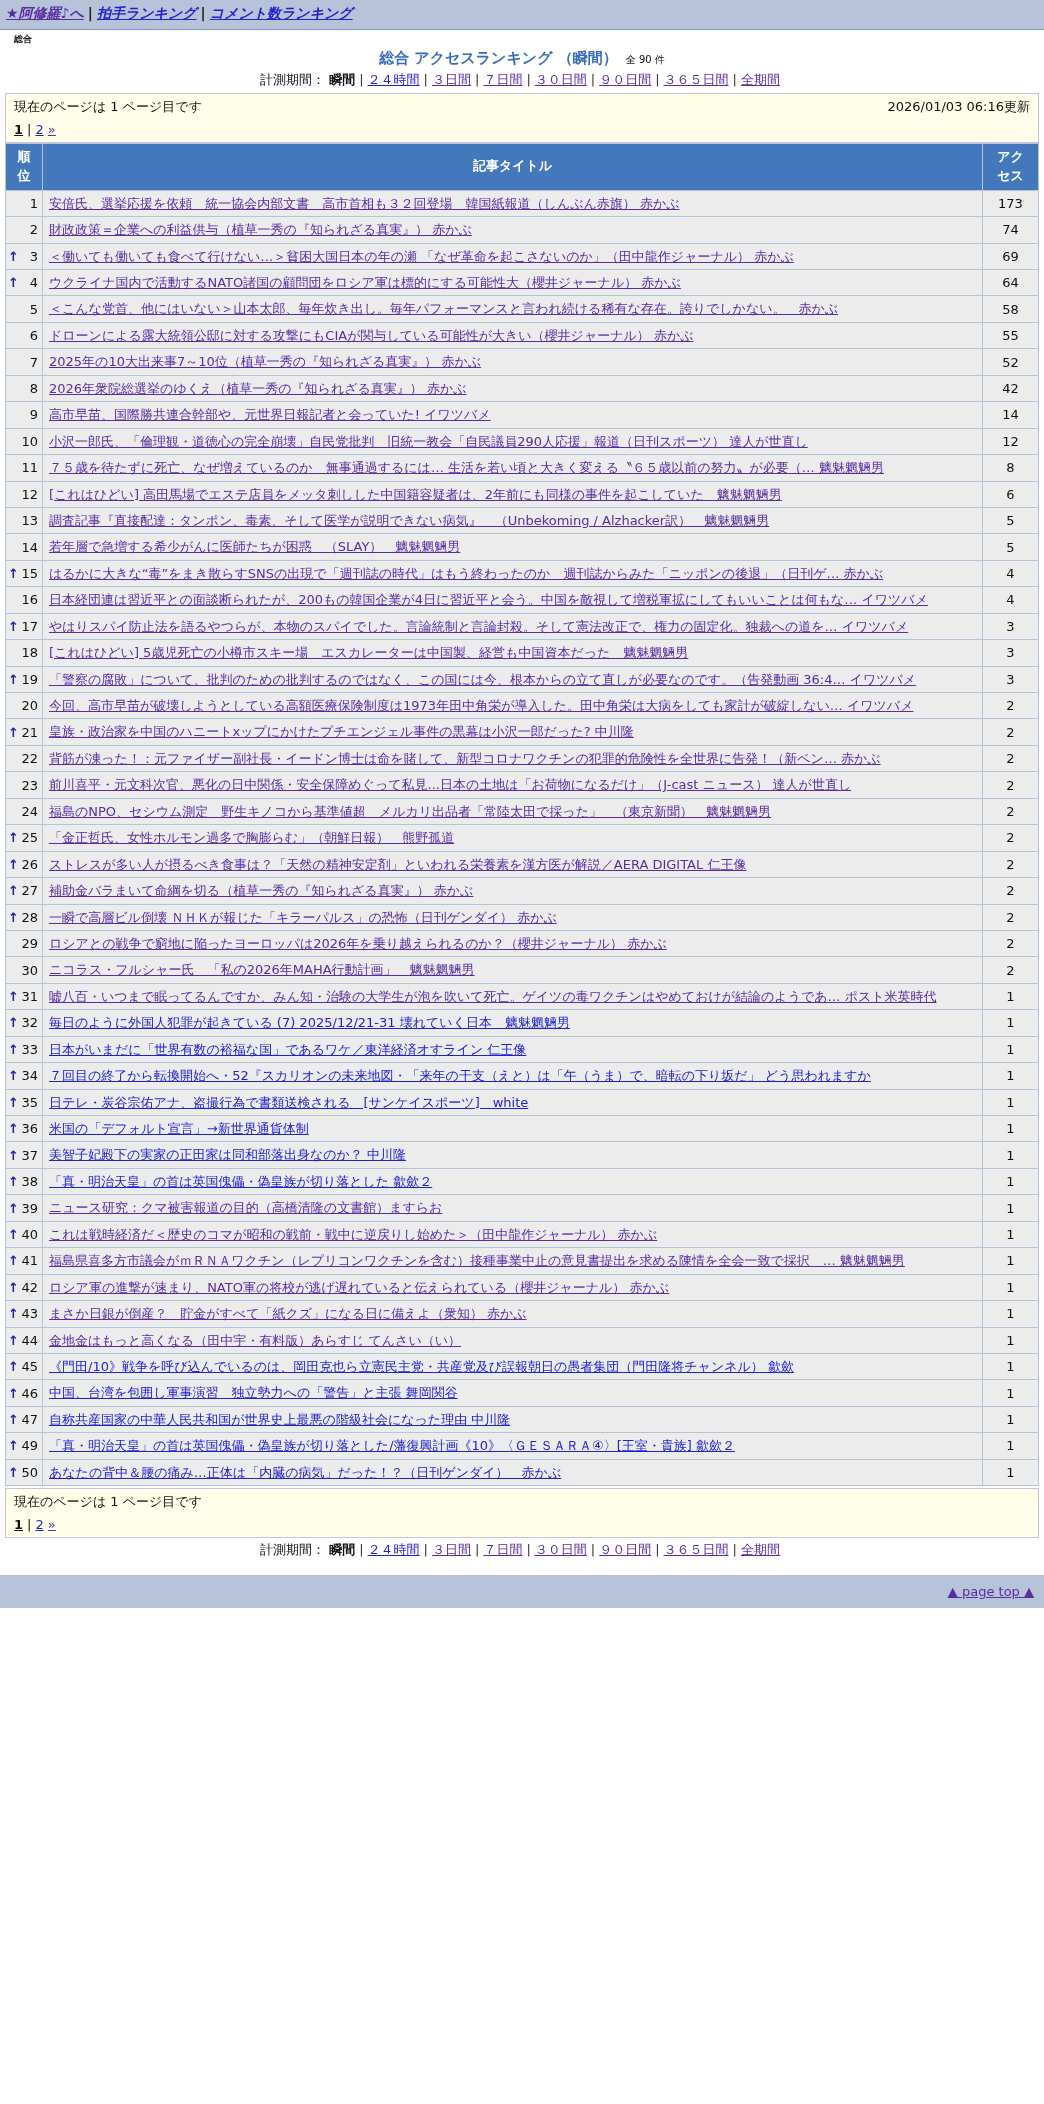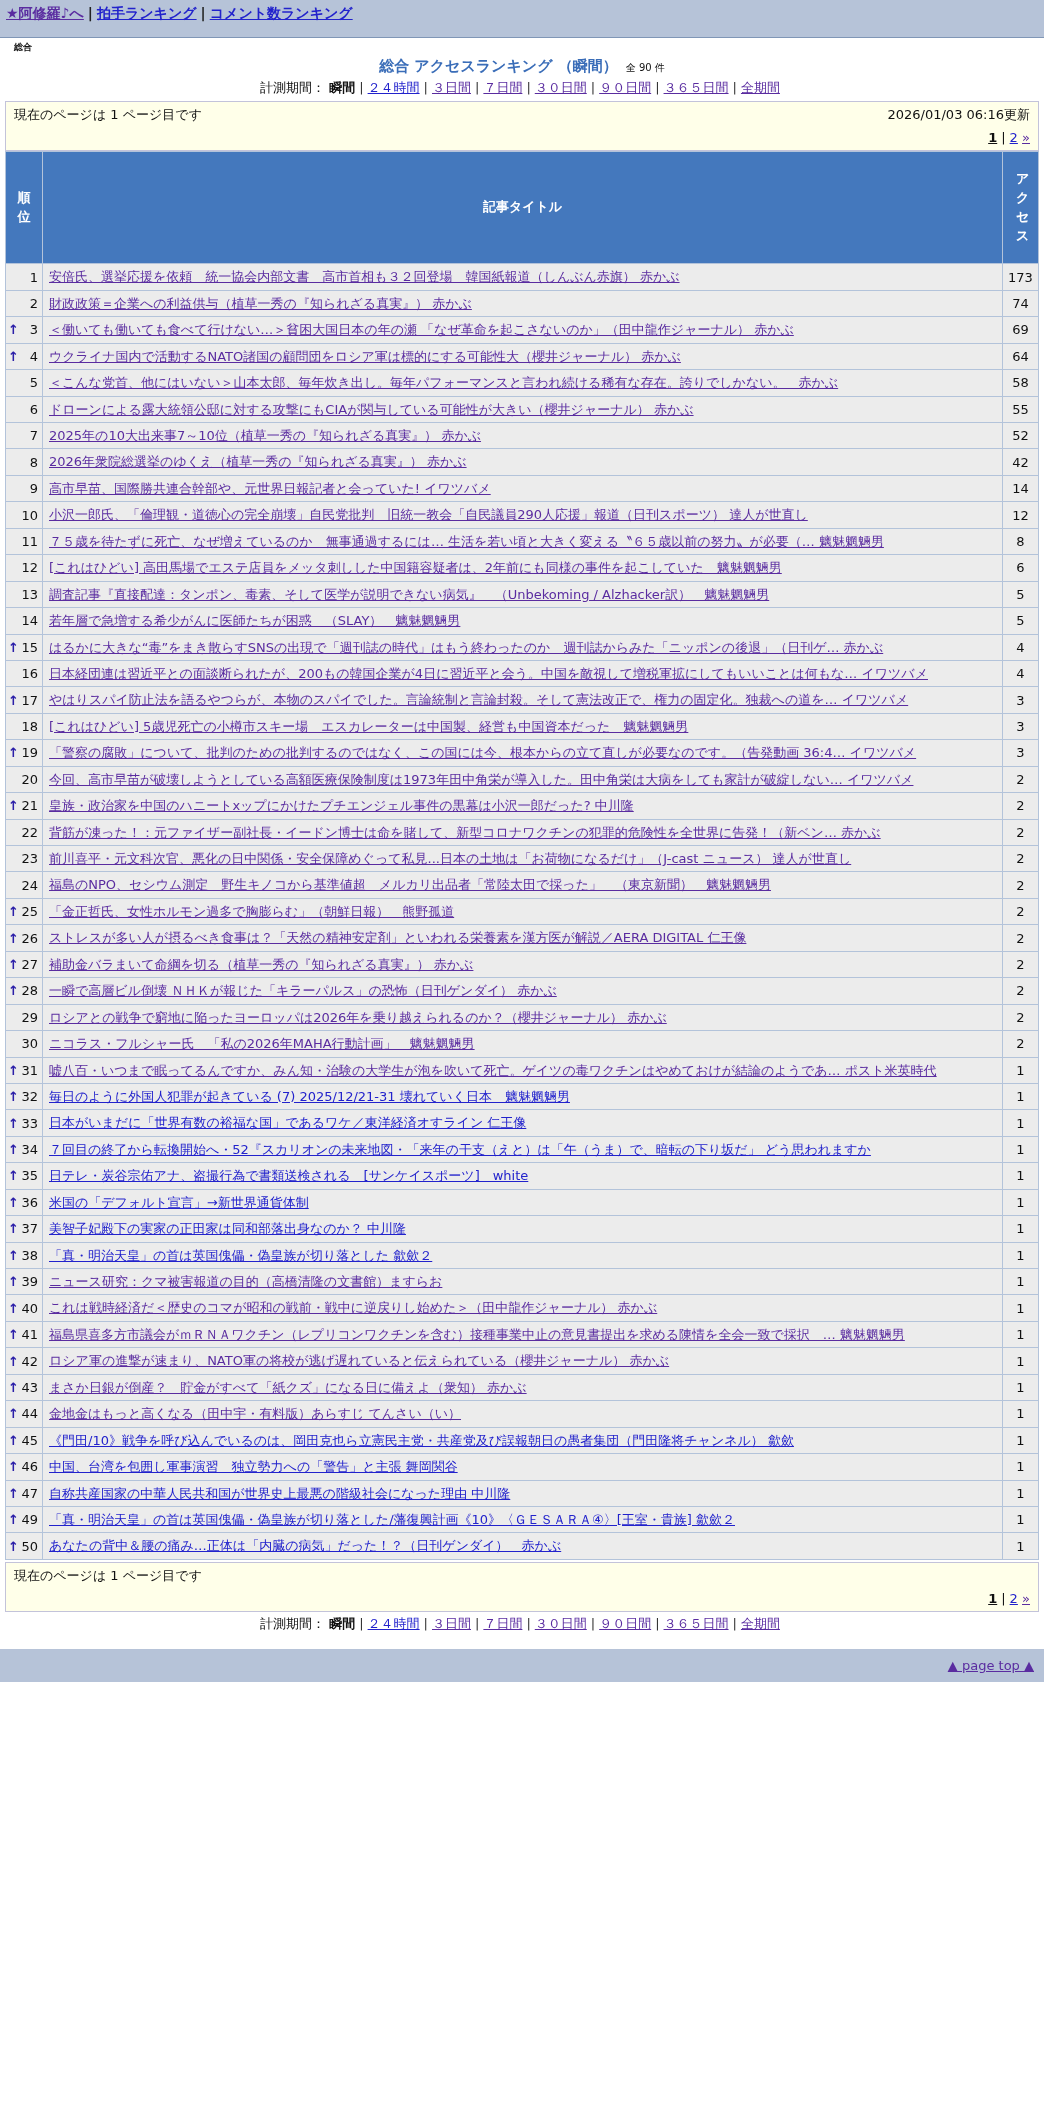--- a/index.html
+++ b/index.html
@@ -3,39 +3,39 @@
 <meta charset="utf-8">
 <style>
   :root{
     --c-link:#2222cc; --c-visited:#5a2ca0; --c-header:#4478bd; --c-bar:#b6c3d8;
     --c-row:#ececec; --c-box:#ffffe9; --c-arrow:#2b1fa8; --c-title:#3a6db8; --c-grid:#b3c3da;
   }
   *{box-sizing:border-box;}
   body{margin:0;width:1044px;min-height:2104px;background:#fff;font-family:"DejaVu Sans","Liberation Sans",sans-serif;color:#111;}
   a{text-decoration:underline;cursor:pointer;}
   .lnk{color:var(--c-link);} .vst{color:var(--c-visited);}
-  .topbar{background:var(--c-bar);border-bottom:1px solid #8096b6;padding:5px 6px 14px 6px;font-size:14px;font-weight:bold;}
+  .topbar{background:var(--c-bar);border-bottom:1px solid #8096b6;padding:5px 6px 6px 6px;font-size:14px;font-weight:bold;font-style:italic;}
   .topbar .sep{color:#222;font-weight:bold;padding:0 4px;}
   .corner{font-size:9px;font-weight:bold;margin:3px 0 0 14px;color:#111;}
   .title-line{text-align:center;margin-top:2px;}
   .main-title{color:var(--c-title);font-weight:bold;font-size:15px;}
   .total{font-size:10px;color:#111;margin-left:8px;}
   .period-line{text-align:center;font-size:13px;padding:3px 4px 2px 0;color:#111;}
   .period-line .cur{font-weight:bold;}
   .period-line .sep{padding:0 4px;color:#333;}
   .info-box{margin:2px 5px 0 5px;border:1px solid #c3c3da;background:var(--c-box);padding:4px 8px 5px 8px;font-size:13px;}
   .info-row{display:flex;justify-content:space-between;gap:48px;}
-  .pagination{margin-top:6px;text-align:right;}
+  .pagination{margin-top:6px;}
   .pagination .cur-page{font-weight:bold;color:#111;text-decoration:underline;}
   .pagination .sep{padding:0 4px;}
   table{width:1034px;margin:0 5px;border-collapse:collapse;font-size:13px;table-layout:fixed;}
   th,td{border:1px solid var(--c-grid);}
   thead th{background:var(--c-header);color:#fff;font-weight:bold;padding:3px 2px;font-size:13px;line-height:1.45;}
   th.col-rank{width:37px;word-break:break-all;padding:3px 9px;margin-top:23px;}
-  th.col-access{width:36px;word-break:break-all;padding:18px 13px;}
+  th.col-access{width:56px;word-break:break-all;padding:4px 13px;}
   td{background:var(--c-row);vertical-align:middle;}
   td.rank{text-align:right;padding:2px 4px 2px 2px;white-space:nowrap;}
   td.rank .arrow{color:var(--c-arrow);font-weight:bold;float:left;font-size:13px;}
   td.title-cell{padding:2px 6px;line-height:1.65;}
   td.access{text-align:center;padding:2px 3px;}
   .pagetop-bar{background:var(--c-bar);margin-top:14px;padding:9px 10px;text-align:right;font-size:13px;}
   .tail-space{height:60px;}
 </style>
 </head>
 <body>

